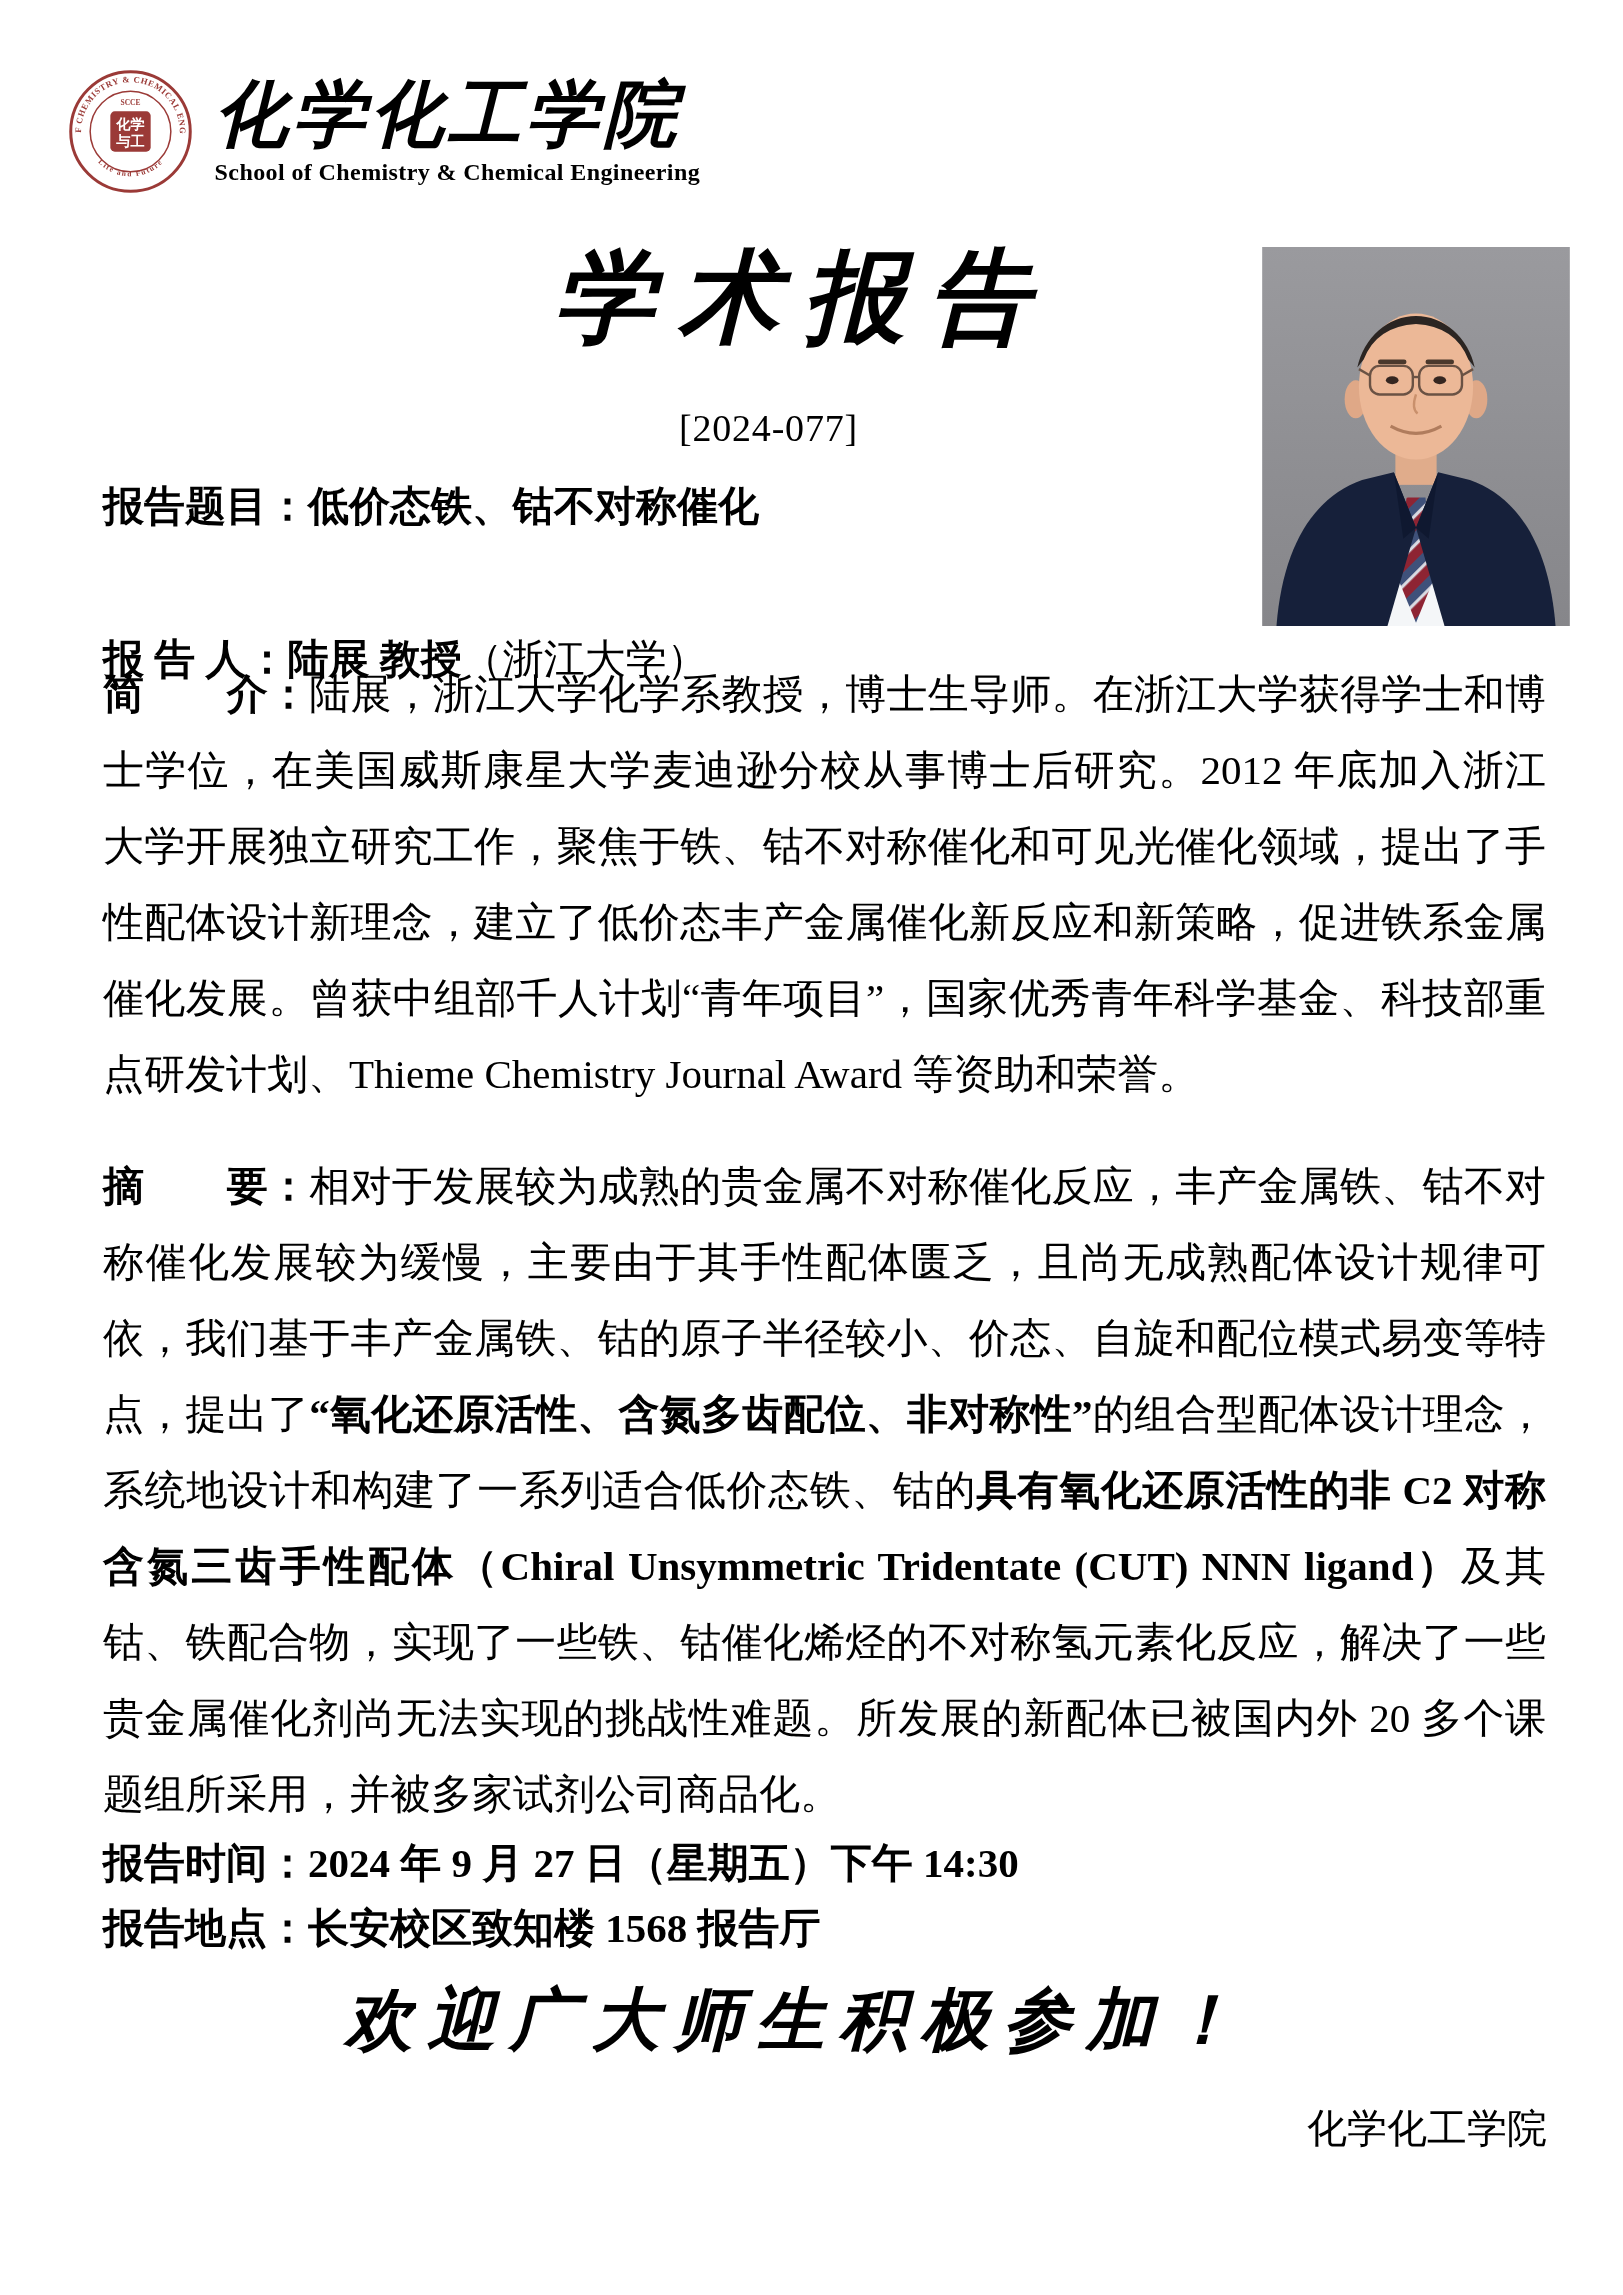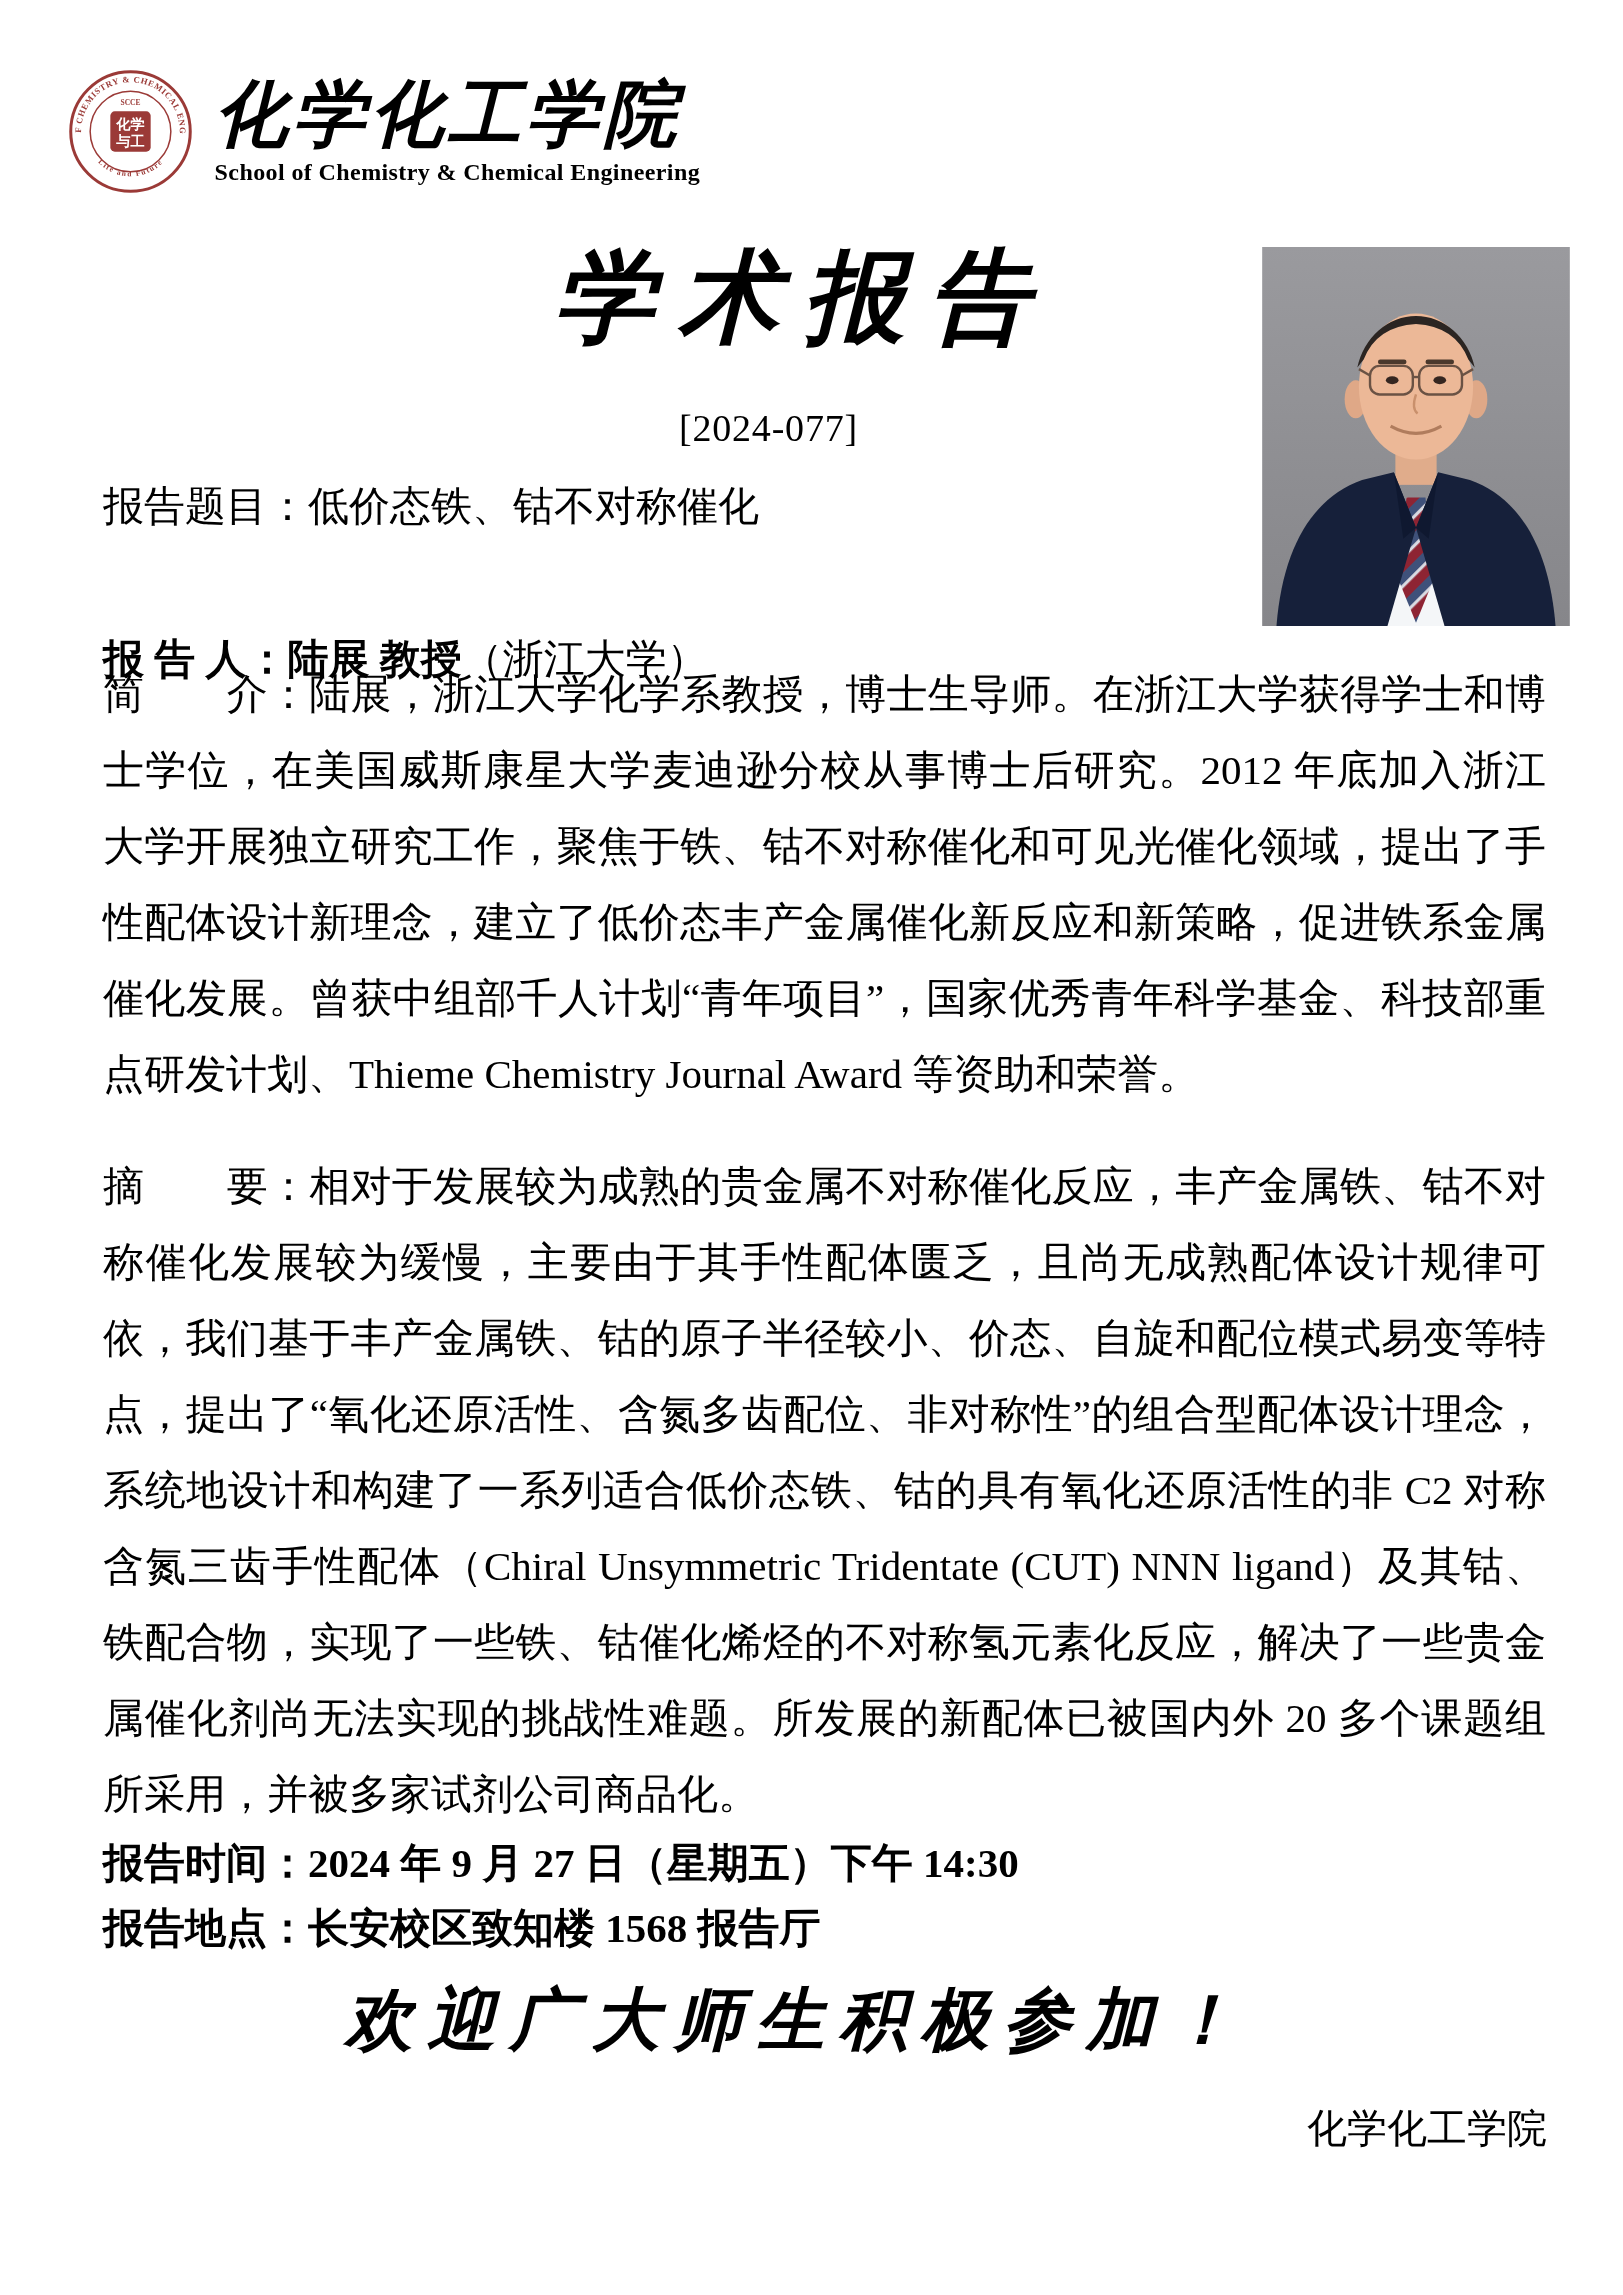--- a/index.html
+++ b/index.html
@@ -26,36 +26,36 @@
     position:absolute;top:231px;left:0;width:1623px;text-align:center;
     font-size:101px;font-weight:bold;font-style:italic;letter-spacing:24px;
     padding-right:16px;box-sizing:border-box;white-space:nowrap;
   }
   .report-no{
     position:absolute;top:406px;left:0;width:1537px;text-align:center;
     font-size:38px;letter-spacing:0.8px;
   }
 
   
-  .topic-row{position:absolute;top:479px;left:103px;font-size:41px;font-weight:normal;white-space:nowrap;}
+  .topic-row{position:absolute;top:479px;left:103px;font-size:41px;font-weight:bold;white-space:nowrap;}
   .speaker-row{position:absolute;top:587px;left:103px;font-size:41px;font-weight:bold;white-space:nowrap;margin-top:45px;}
   .speaker-row .aff{font-weight:normal;}
 
   
   .photo{position:absolute;top:247px;left:1262px;width:308px;height:379px;}
   .photo svg{display:block;}
 
   
   .para{
     position:absolute;left:103px;width:1443px;margin:0;
     font-size:41px;line-height:76px;text-align:justify;
   }
   .bio{top:656px;}
   .abstract{top:1148px;}
-  .b{font-weight:normal;}
+  .b{font-weight:bold;}
 
   
   .time-row{position:absolute;top:1836px;left:103px;font-size:41px;font-weight:bold;white-space:nowrap;}
   .venue-row{position:absolute;top:1901px;left:103px;font-size:41px;font-weight:bold;white-space:nowrap;text-align:center;}
 
   
   .welcome{
     position:absolute;top:1975px;left:0;width:1595px;text-align:center;
     font-size:68px;font-weight:bold;font-style:italic;letter-spacing:14.3px;white-space:nowrap;
   }

